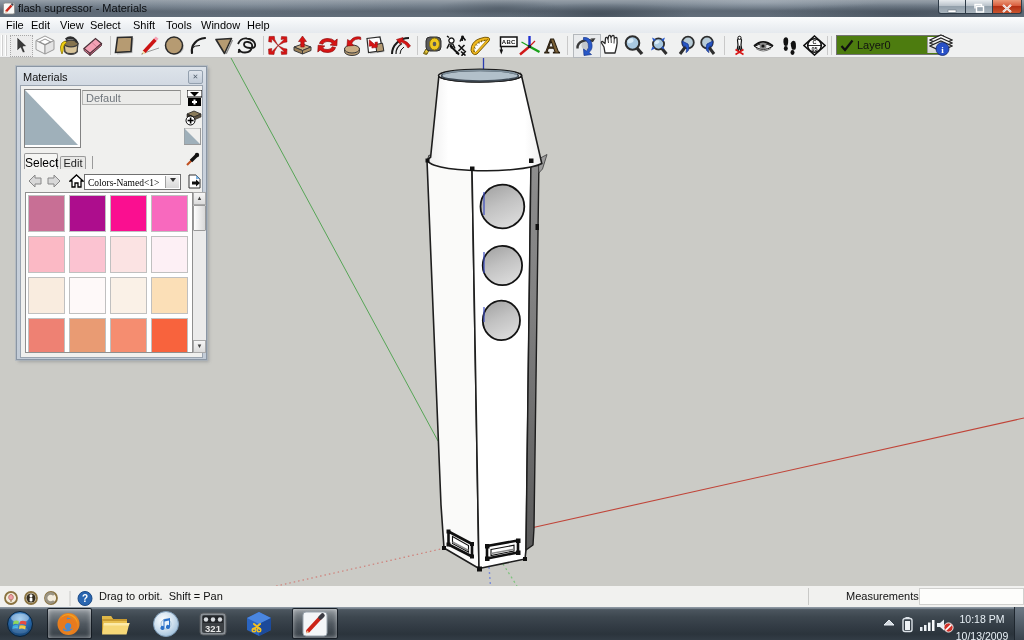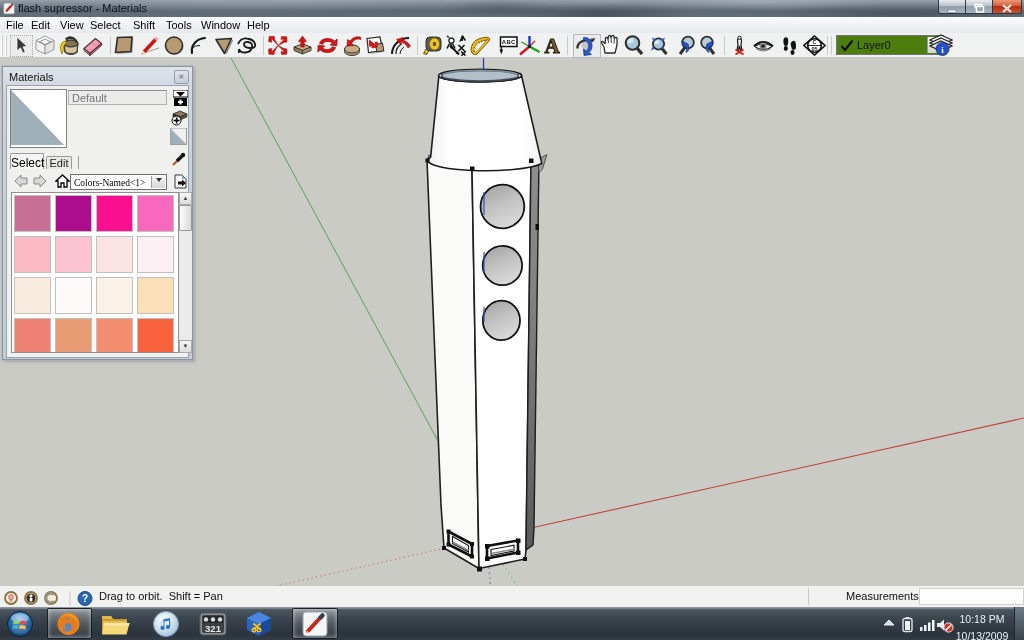--- a/index.html
+++ b/index.html
@@ -35,21 +35,21 @@
   #canvas{left:0;top:58px;width:1024px;height:528px;background:#cbcbc6;}
   
   #statusbar{left:0;top:586px;width:1024px;height:21px;background:#f1f1ef;font-size:11px;}
   
   #taskbar{left:0;top:607px;width:1024px;height:33px;
     background:linear-gradient(180deg,#8b96a1 0%,#8b96a1 3%,#4c565f 8%,#3d474f 30%,#343d46 55%,#2b343c 82%,#333d46 100%);}
   .tbtn{position:absolute;top:1px;height:31px;border-radius:2px;}
   .tbtn.active{background:linear-gradient(180deg,rgba(255,255,255,.38),rgba(255,255,255,.14) 50%,rgba(255,255,255,.05));
     border:1px solid rgba(15,22,30,.9);box-shadow:inset 0 0 5px rgba(255,255,255,.55);box-sizing:border-box;}
   
-  #materials{left:2px;top:66px;width:191px;height:294px;
+  #materials{left:16px;top:66px;width:191px;height:294px;
     background:linear-gradient(180deg,#dde3ea 0%,#ccd4de 10%,#c3ccd7 100%);
     border:1px solid #8a96a4;box-sizing:border-box;
     box-shadow:0 0 0 1px rgba(170,180,192,.6), 2px 2px 3px rgba(90,95,100,.35);}
   #mat-title{left:6px;top:4px;font-size:11px;color:#111;}
   #mat-close{left:171px;top:3px;width:13px;height:12px;background:linear-gradient(180deg,#dfe5ec,#c2ccd8);
     border:1px solid #93a0ae;border-radius:2px;font-size:7px;color:#55606e;text-align:center;line-height:12px;}
   #mat-body{left:3px;top:18px;width:183px;height:273px;background:#f0f0ee;border:1px solid #9aa4b0;box-sizing:border-box;}
   #mat-preview{left:3px;top:3px;width:55px;height:57px;background:#fff;border:1px solid #828282;}
   #mat-default{left:61px;top:4px;width:99px;height:15px;background:#ebebe9;border:1px solid #b4b4b2;
     border-top-color:#8c8c8a;font-size:11px;color:#70767c;padding:1px 0 0 3px;box-sizing:border-box;}

